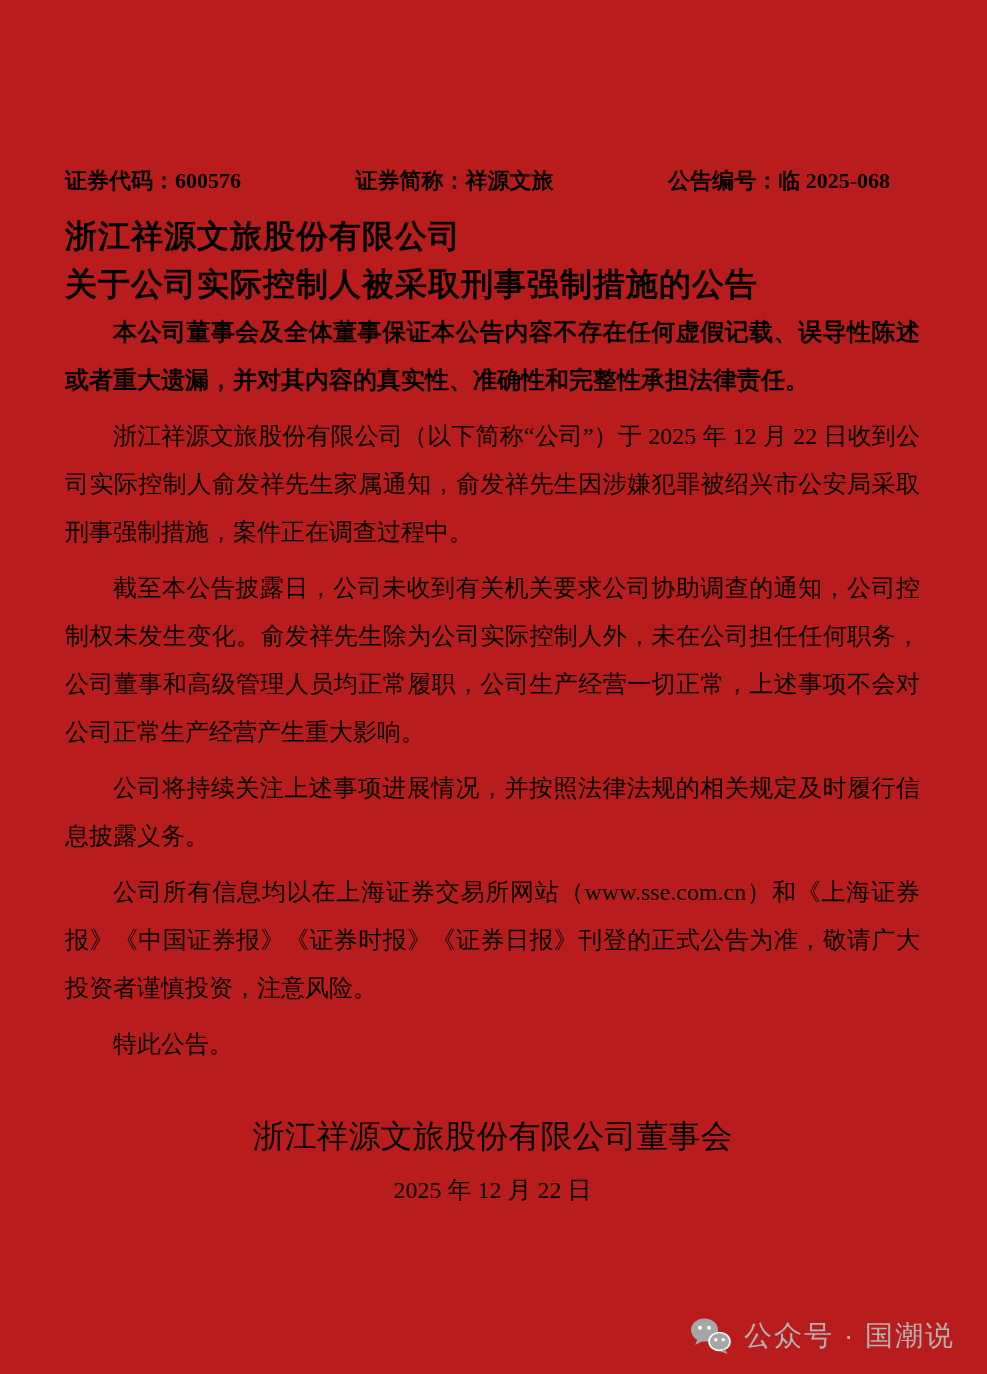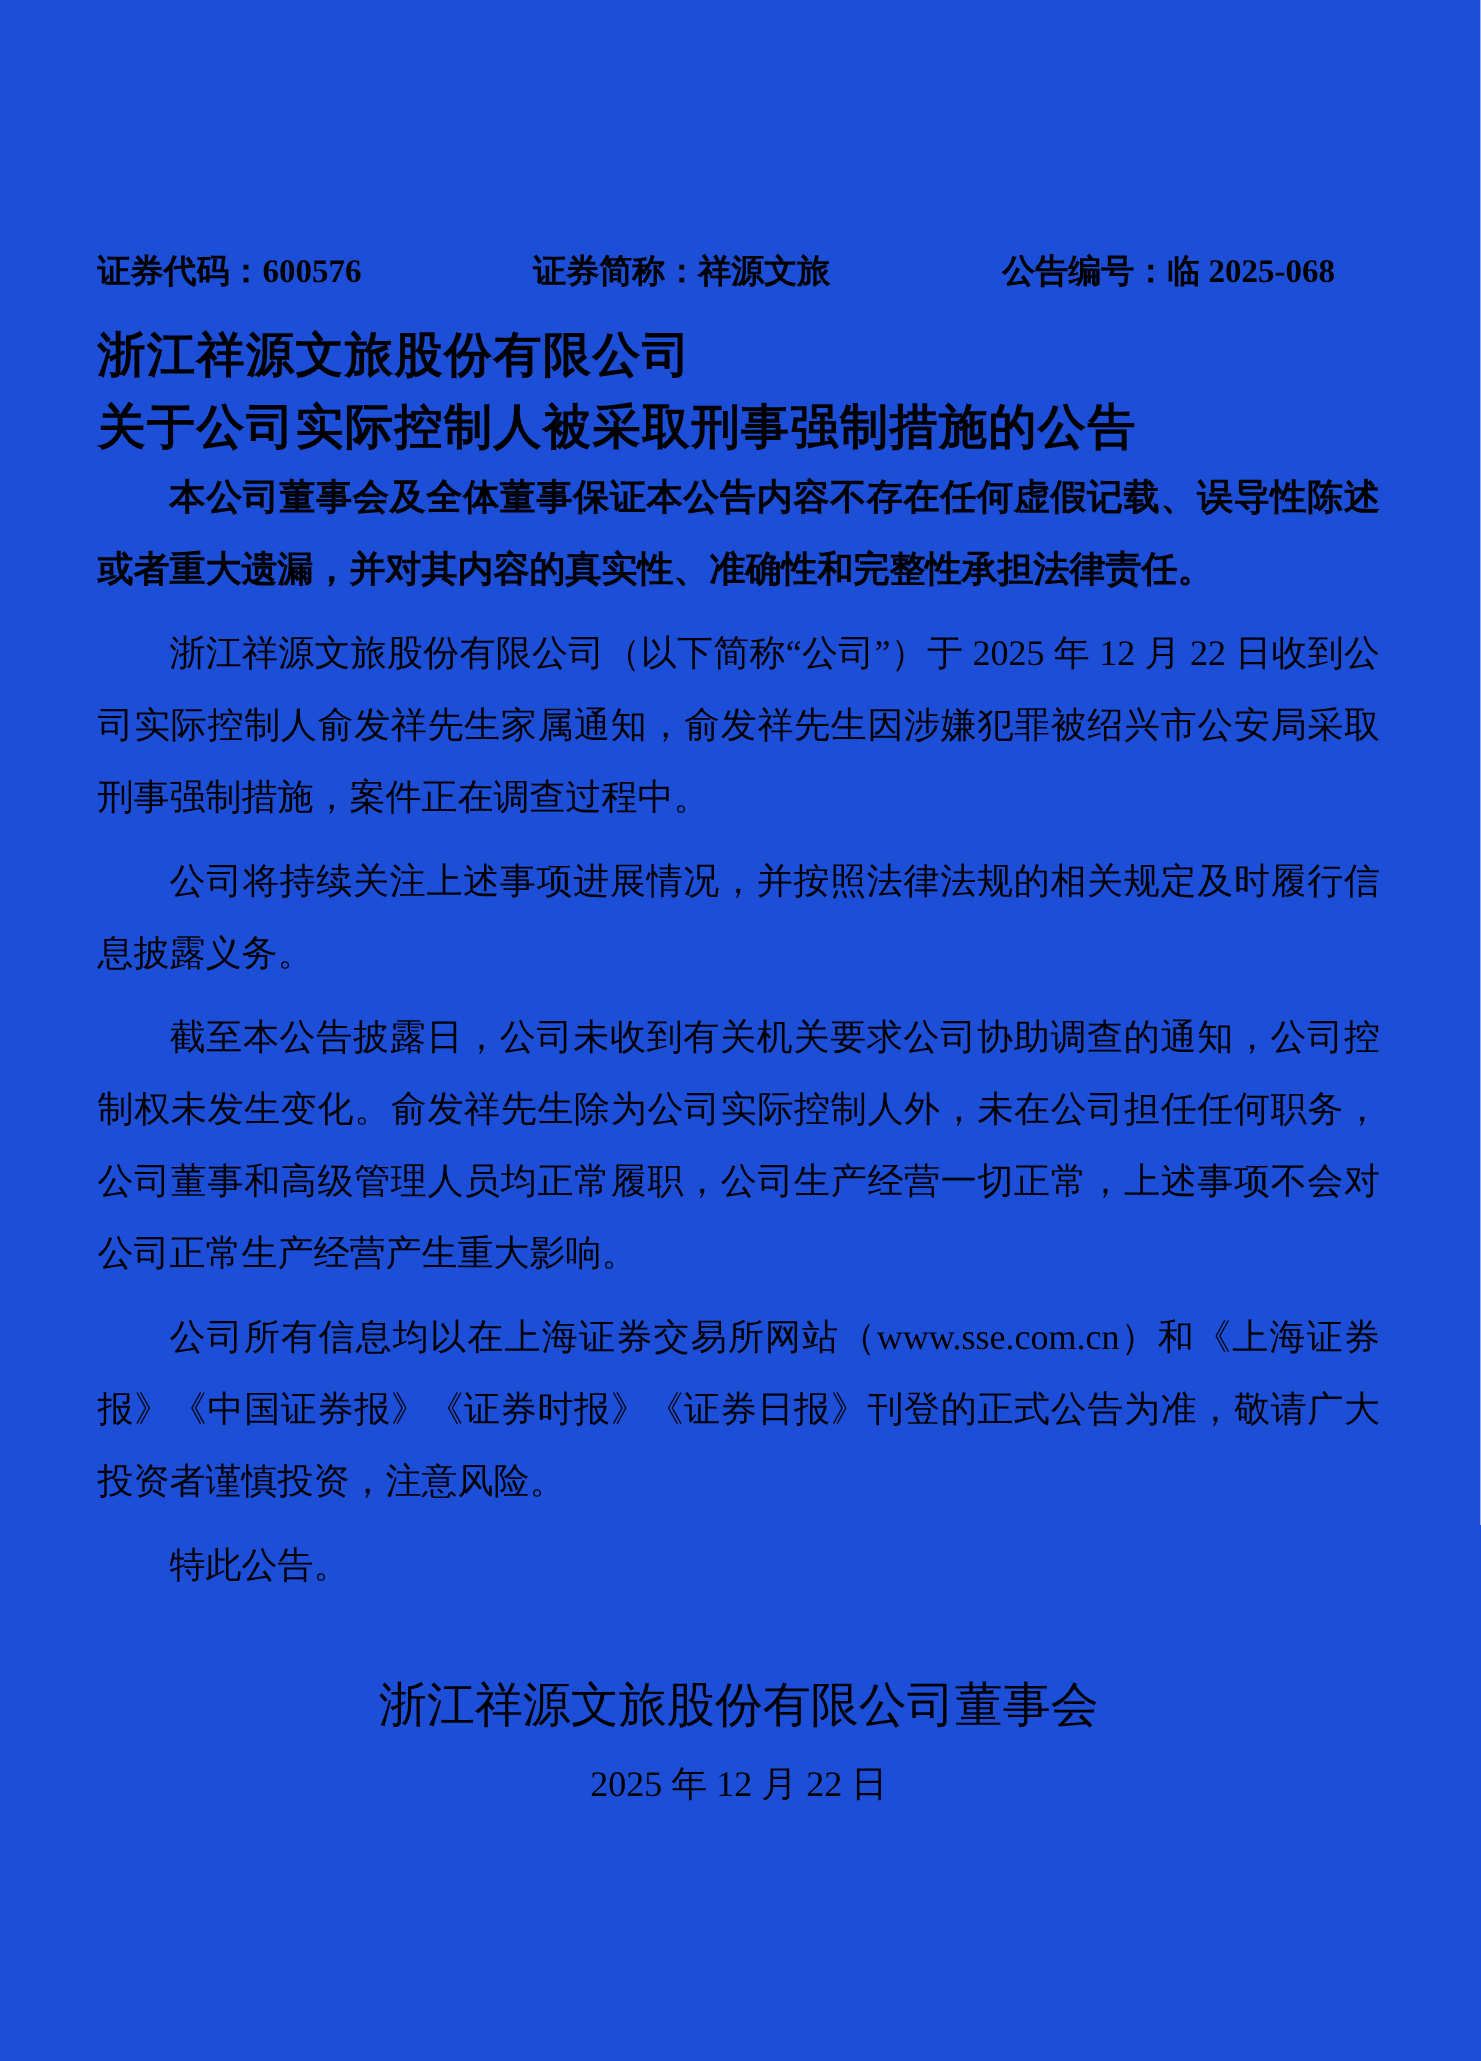--- a/index.html
+++ b/index.html
@@ -1,21 +1,21 @@
 <!DOCTYPE html>
 <html><head>
 <meta charset="utf-8">
 <style>
   * { margin: 0; padding: 0; box-sizing: border-box; }
   html, body { background: #ffffff; }
   .page {
     position: relative;
     width: 987px;
     height: 1374px;
-    background: #1d4ed8;
+    background: #b91c1c;
     overflow: hidden;
     font-family: "Liberation Serif", "DejaVu Serif", serif;
     color: #000000;
   }
   .doc {
     position: absolute;
     left: 65px;
     right: 67px;
     top: 168px;
   }
@@ -98,24 +98,43 @@
       <span>证券简称：祥源文旅</span>
       <span>公告编号：临 2025-068</span>
     </div>
 
     <div class="title-company">浙江祥源文旅股份有限公司</div>
     <div class="title-subject">关于公司实际控制人被采取刑事强制措施的公告</div>
 
     <div class="body-text">
       <p class="disclaimer">本公司董事会及全体董事保证本公告内容不存在任何虚假记载、误导性陈述或者重大遗漏，并对其内容的真实性、准确性和完整性承担法律责任。</p>
       <p>浙江祥源文旅股份有限公司（以下简称“公司”）于 2025 年 12 月 22 日收到公司实际控制人俞发祥先生家属通知，俞发祥先生因涉嫌犯罪被绍兴市公安局采取刑事强制措施，案件正在调查过程中。</p>
+      <p>截至本公告披露日，公司未收到有关机关要求公司协助调查的通知，公司控制权未发生变化。俞发祥先生除为公司实际控制人外，未在公司担任任何职务，公司董事和高级管理人员均正常履职，公司生产经营一切正常，上述事项不会对公司正常生产经营产生重大影响。</p>
       <p>公司将持续关注上述事项进展情况，并按照法律法规的相关规定及时履行信息披露义务。</p>
-      <p>截至本公告披露日，公司未收到有关机关要求公司协助调查的通知，公司控制权未发生变化。俞发祥先生除为公司实际控制人外，未在公司担任任何职务，公司董事和高级管理人员均正常履职，公司生产经营一切正常，上述事项不会对公司正常生产经营产生重大影响。</p>
       <p>公司所有信息均以在上海证券交易所网站（www.sse.com.cn）和《上海证券报》《中国证券报》《证券时报》《证券日报》刊登的正式公告为准，敬请广大投资者谨慎投资，注意风险。</p>
       <p>特此公告。</p>
     </div>
 
     <div class="signature-block">浙江祥源文旅股份有限公司董事会</div>
     <div class="date-line">2025 年 12 月 22 日</div>
 
   </div>
 
+  <div class="watermark">
+    <span class="wm-icon">
+      <svg width="42" height="36" viewBox="0 0 42 36" aria-hidden="true">
+        <g fill="#a6a6a6">
+          <ellipse cx="14.5" cy="12" rx="13.5" ry="11.5"></ellipse>
+          <path d="M8 20 L5.2 27 L13.5 22.5 Z"></path>
+        </g>
+        <circle cx="10" cy="9.8" r="2" fill="#ffffff"></circle>
+        <circle cx="19" cy="9.8" r="2" fill="#ffffff"></circle>
+        <g>
+          <ellipse cx="29.5" cy="23.5" rx="10.5" ry="9" fill="#a6a6a6" stroke="#ffffff" stroke-width="1.6"></ellipse>
+          <path d="M34.5 31 L37.5 36 L30.5 33.4 Z" fill="#a6a6a6"></path>
+        </g>
+        <circle cx="25.8" cy="21.8" r="1.7" fill="#ffffff"></circle>
+        <circle cx="33.2" cy="21.8" r="1.7" fill="#ffffff"></circle>
+      </svg>
+    </span>
+    <span>公众号 · 国潮说</span>
+  </div>
 </div>
 
 </body></html>

